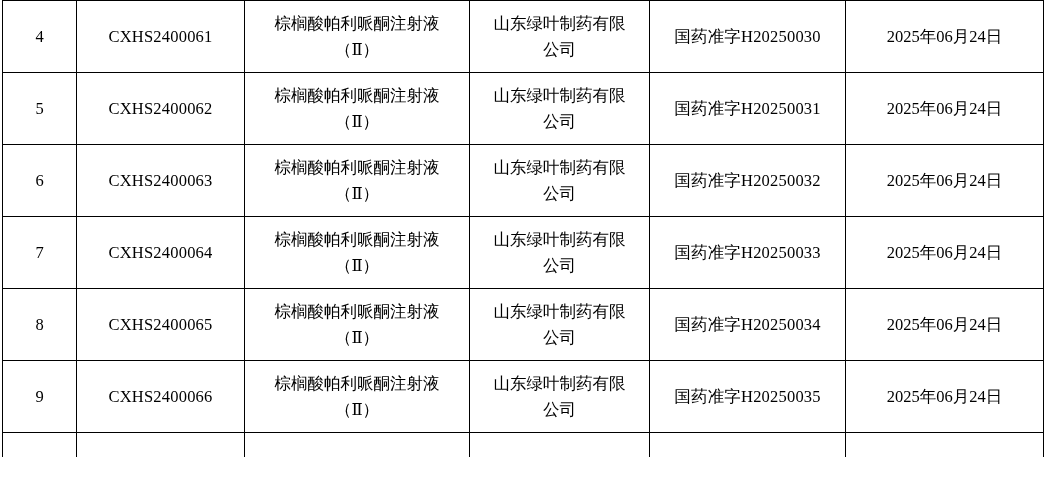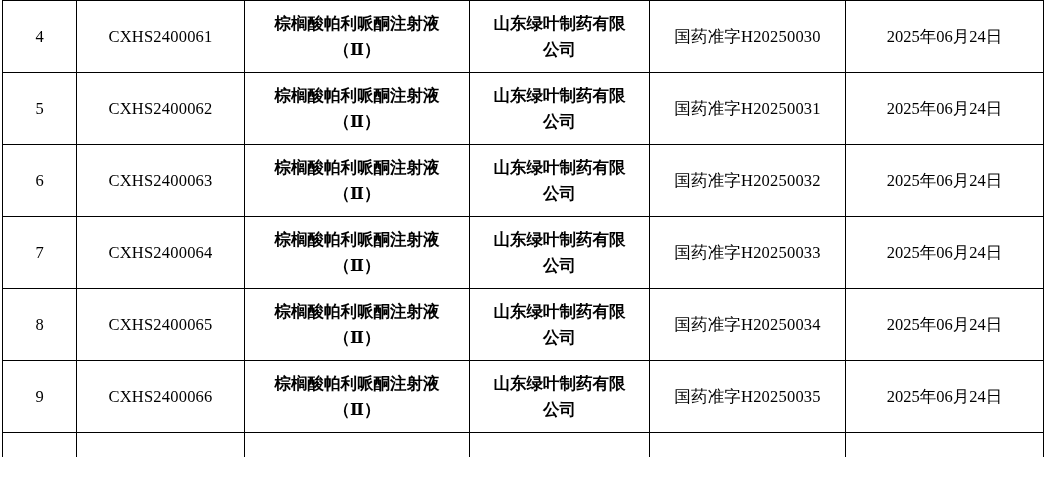--- a/index.html
+++ b/index.html
@@ -46,21 +46,20 @@
   }
   td.num, td.code, td.approval, td.date {
     white-space: nowrap;
     word-break: keep-all;
   }
   td.code, td.approval {
     letter-spacing: 0.2px;
   }
   td.name, td.company {
     line-height: 1.6;
-    font-weight: bold;
   }
   
   tr.clipped td {
     height: 24px;
     border-bottom: none;
   }
 </style>
 </head>
 <body>
 

